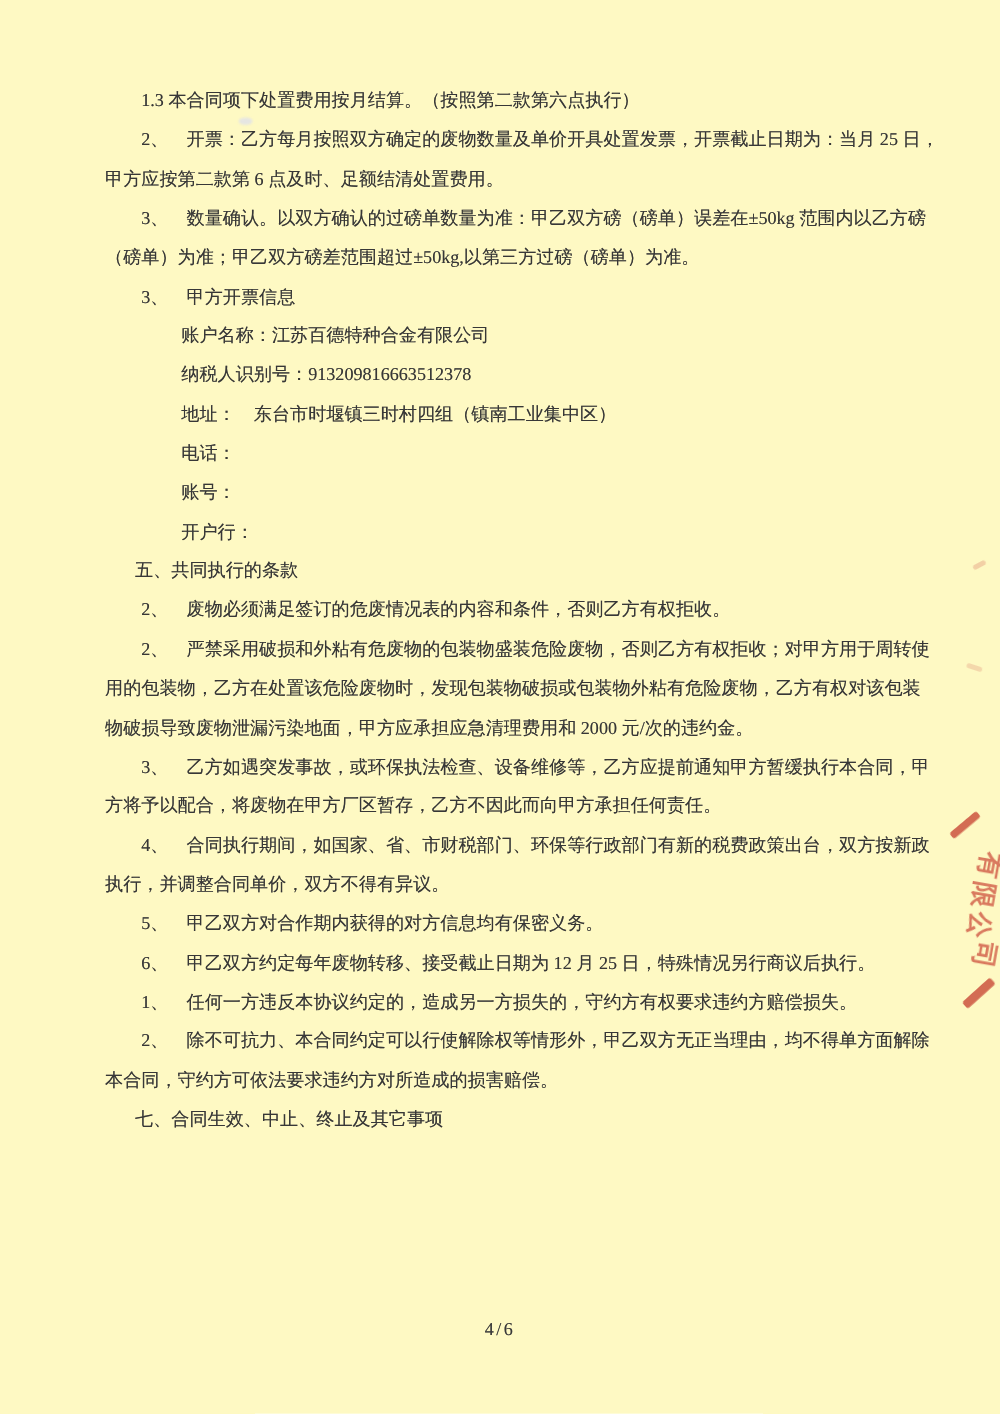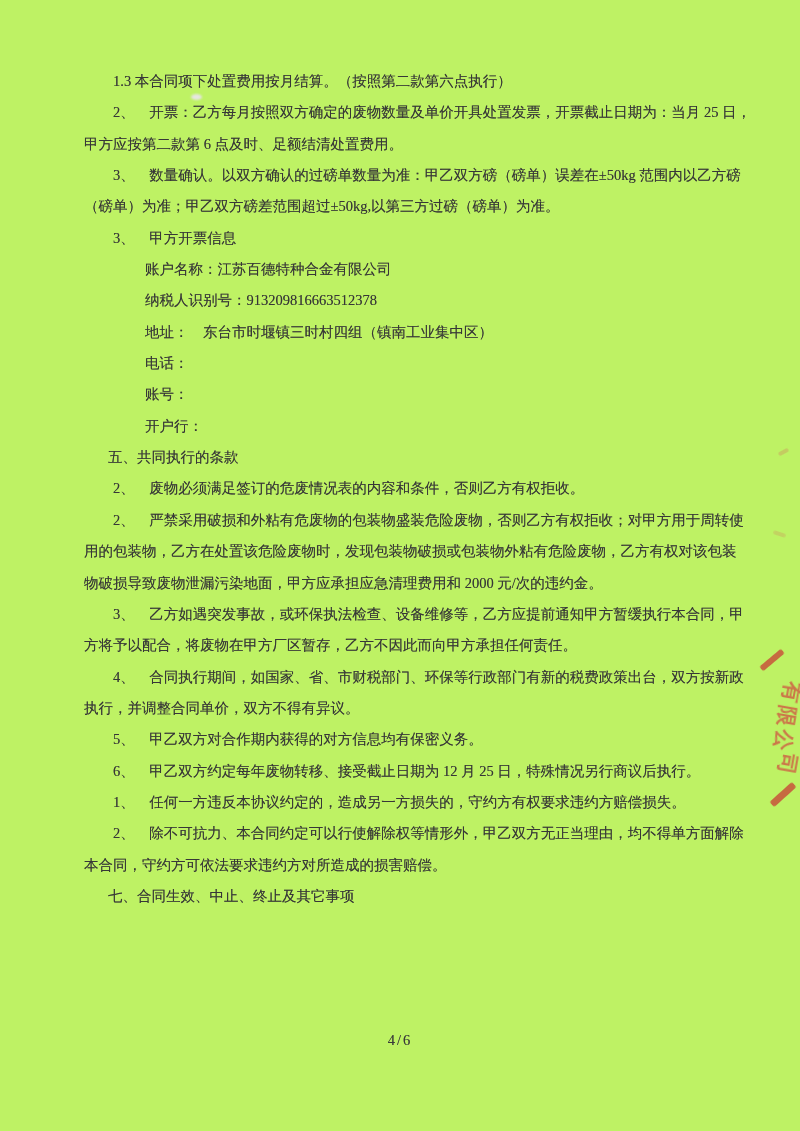--- a/index.html
+++ b/index.html
@@ -3,36 +3,36 @@
 <meta charset="utf-8">
 <style>
   html,body{margin:0;padding:0;}
   body{
     width:800px;height:1131px;
     background:#ffffff;
     font-family:"Liberation Serif","DejaVu Serif",serif;
     position:relative;overflow:hidden;
   }
   .page{
-    position:absolute;inset:0;background:#bef264;overflow:hidden;
+    position:absolute;inset:0;background:#fef9c3;overflow:hidden;
   }
   .content{
     position:absolute;left:84px;top:66px;width:660px;
   }
   .doc-line{
     height:31.35px;line-height:31.35px;
     font-size:14.5px;color:#373737;
     white-space:nowrap;
     text-shadow:0 0 0.5px rgba(55,55,55,0.55);
   }
   .para.item   > .doc-line.first{padding-left:29px;}
   .para.detail > .doc-line.first{padding-left:61px;}
   .para.heading> .doc-line.first{padding-left:24px;}
   .footer{
-    position:absolute;left:0;top:1032px;width:800px;
+    position:absolute;left:0;top:1056px;width:800px;
     text-align:center;font-size:14.5px;color:#3a3a3a;
     letter-spacing:2px;
     text-shadow:0 0 0.5px rgba(55,55,55,0.5);
   }
   
   .seal{
     position:absolute;top:645px;left:748px;width:52px;height:175px;
     pointer-events:none;
   }
   .seal-slash{

